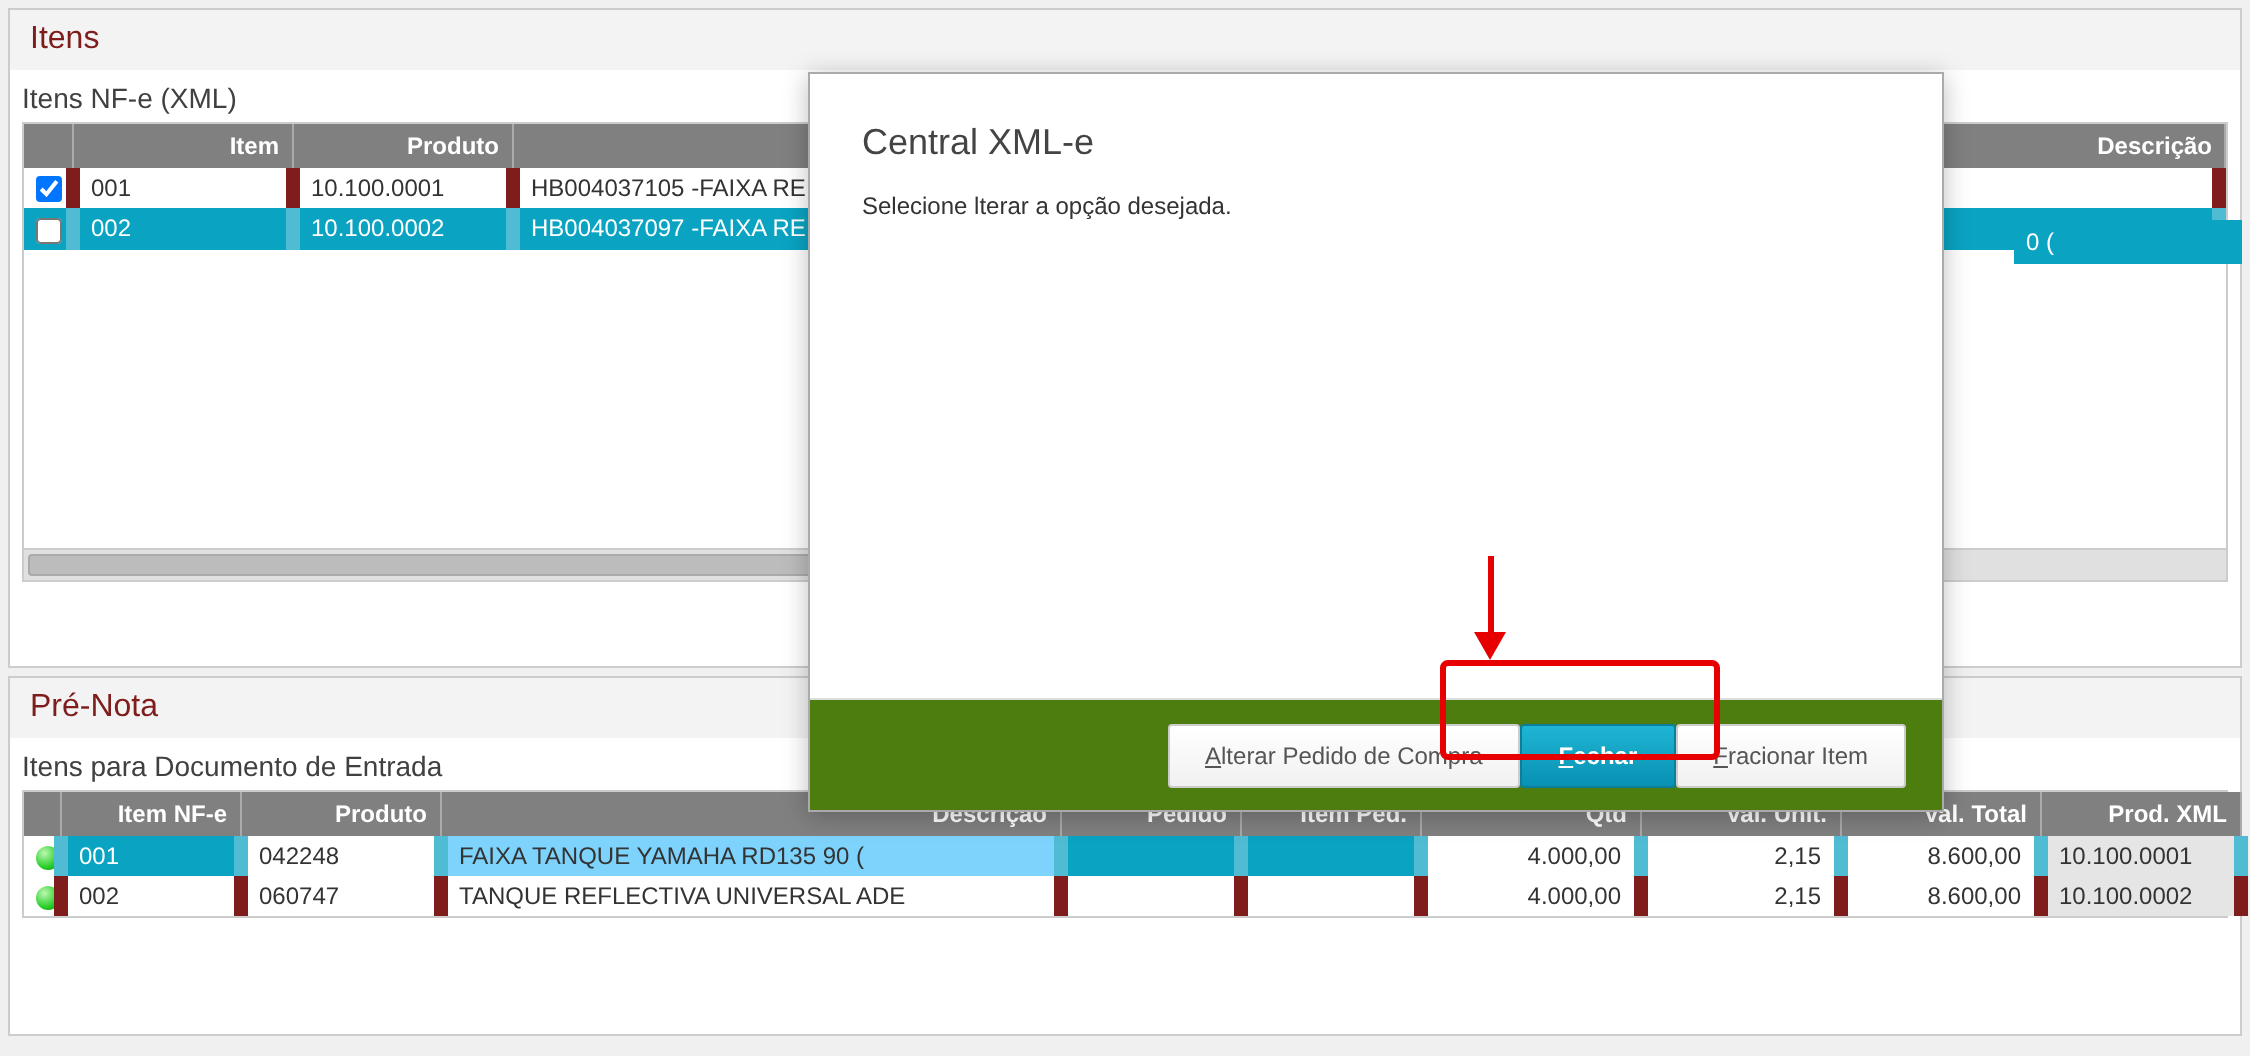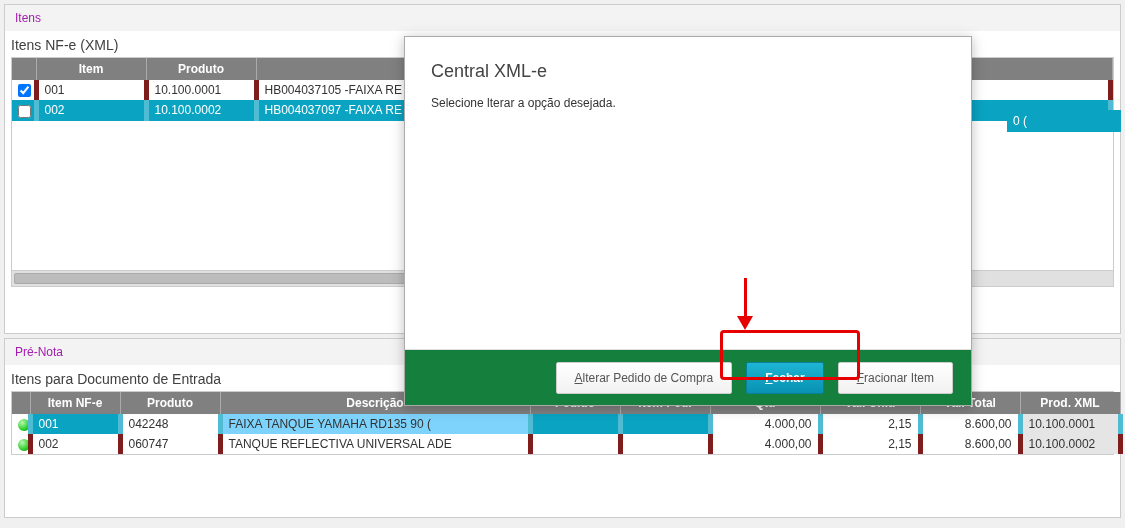--- a/index.html
+++ b/index.html
@@ -1,37 +1,37 @@
 <!DOCTYPE html>
 <html><head>
   <meta charset="utf-8">
   <style>
     * { margin: 0; padding: 0; box-sizing: border-box; font-family: Arial, sans-serif; }
     body { background: #f0f0f0; width: 1125px; height: 528px; position: relative; overflow: hidden; font-size: 12px; color: #333; }
     .panel { background: #fff; border: 1px solid #ccc; margin: 4px; }
-    .panel-label { color: #a21caf; font-size: 12px; padding: 6px 10px; background: #f3f3f3; }
+    .panel-label { color: #7f1d1d; font-size: 16px; padding: 6px 10px; background: #f3f3f3; }
     .section-title { font-size: 14px; color: #404040; padding: 6px 6px 4px 6px; }
     .tbl { width: 100%; border-collapse: collapse; table-layout: fixed; }
-    .tbl th { background: #808080; color: #fff; font-weight: bold; text-align: center; padding: 4px 6px; border-right: 1px solid #aaa; font-size: 12px; height: 22px; white-space: nowrap; overflow: hidden; }
-    .tbl td { padding: 3px 6px; border-right: 5px solid #7f1d1d; font-size: 12px; height: 16px; white-space: nowrap; overflow: hidden; }
+    .tbl th { background: #808080; color: #fff; font-weight: bold; text-align: right; padding: 4px 6px; border-right: 1px solid #aaa; font-size: 12px; height: 22px; white-space: nowrap; overflow: hidden; }
+    .tbl td { padding: 3px 6px; border-right: 7px solid #7f1d1d; font-size: 12px; height: 16px; white-space: nowrap; overflow: hidden; }
     .row-sel-alt { background: #0aa3c2; color: #fff; }
     .row-alt td { border-right-color: #50bcd3; }
     .chkcell { width: 24px; text-align: center; }
     .chkcell input { vertical-align: middle; }
     .num { text-align: right; }
     .grid-wrap { padding: 0 6px 6px 6px; }
     .grid-body { border: 1px solid #ccc; background: #fff; }
     .upper-grid-scroll { height: 190px; overflow: hidden; position: relative; }
     .hscroll { height: 16px; background: #e0e0e0; border-top: 1px solid #ccc; position: relative; }
     .hscroll-thumb { position: absolute; left: 2px; top: 2px; height: 11px; width: 70%; background: #bcbcbc; border: 1px solid #aaa; border-radius: 2px; }
     .status-dot { display: inline-block; width: 12px; height: 12px; border-radius: 50%; background: radial-gradient(circle at 35% 30%, #baf7b0, #2bcf2b 60%, #0a8f0a); vertical-align: middle; margin-right: 3px; }
     .modal-mask { position: absolute; left: 404px; top: 36px; width: 568px; height: 370px; background: #fff; border: 1px solid #aaa; box-shadow: 0 2px 12px rgba(0,0,0,0.25); }
     .modal-title { font-size: 18px; color: #444; padding: 24px 26px 10px 26px; }
     .modal-text { font-size: 12px; color: #333; padding: 4px 26px; }
-    .modal-footer { position: absolute; bottom: 0; left: 0; right: 0; background: #15803d; border-top: 1px solid #ddd; height: 56px; display: flex; align-items: center; justify-content: flex-end; gap: 14px; padding: 0 18px; }
+    .modal-footer { position: absolute; bottom: 0; left: 0; right: 0; background: #4d7c0f; border-top: 1px solid #ddd; height: 56px; display: flex; align-items: center; justify-content: flex-end; padding: 0 18px; }
     .btn { border: 1px solid #ccc; background: linear-gradient(#fff, #f1f1f1); color: #555; padding: 8px 18px; font-size: 12px; cursor: pointer; border-radius: 2px; }
     .btn u { text-decoration: underline; }
     .btn-primary { background: linear-gradient(#1fb5d4, #0891b2); border: 1px solid #0a7f9c; color: #fff; font-weight: bold; }
     .highlight-box { position: absolute; border: 3px solid #e60000; border-radius: 4px; pointer-events: none; }
     .arrow { position: absolute; pointer-events: none; }
     .arrow-line { width: 3px; height: 40px; background: #e60000; margin: 0 auto; }
     .arrow-head { width: 0; height: 0; border-left: 8px solid transparent; border-right: 8px solid transparent; border-top: 14px solid #e60000; margin: -2px auto 0; }
     .partial-overflow { position: absolute; right: 4px; top: 110px; width: 114px; height: 22px; background: #0aa3c2; color: #fff; font-size: 12px; padding: 4px 6px; overflow: hidden; }
   </style>
 </head>

